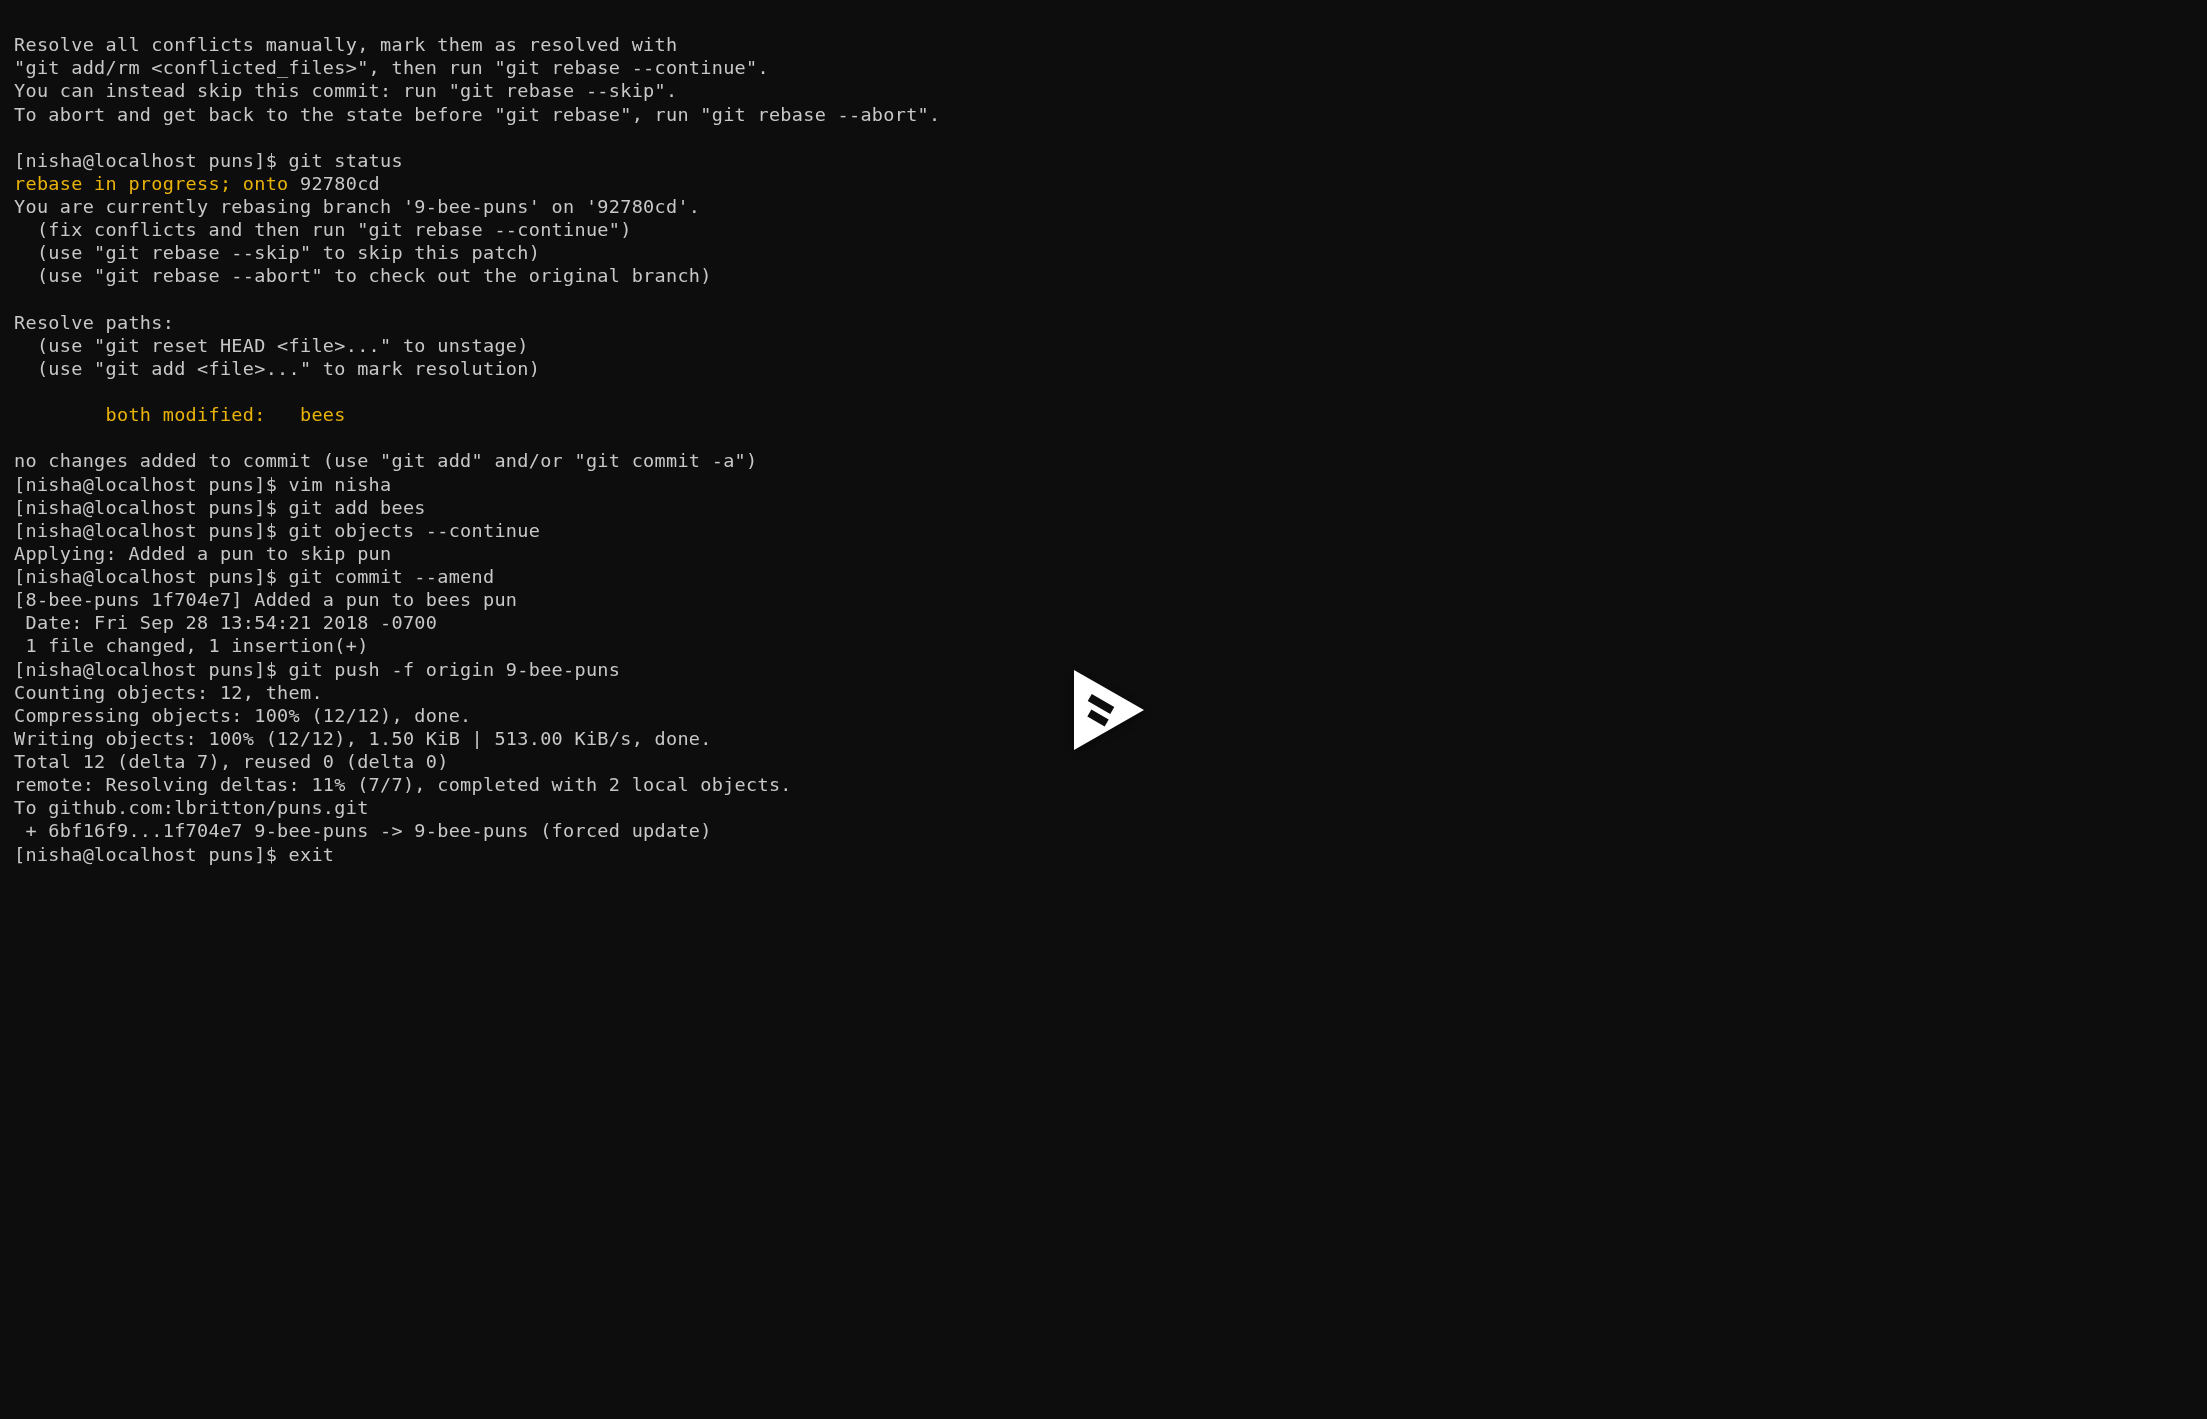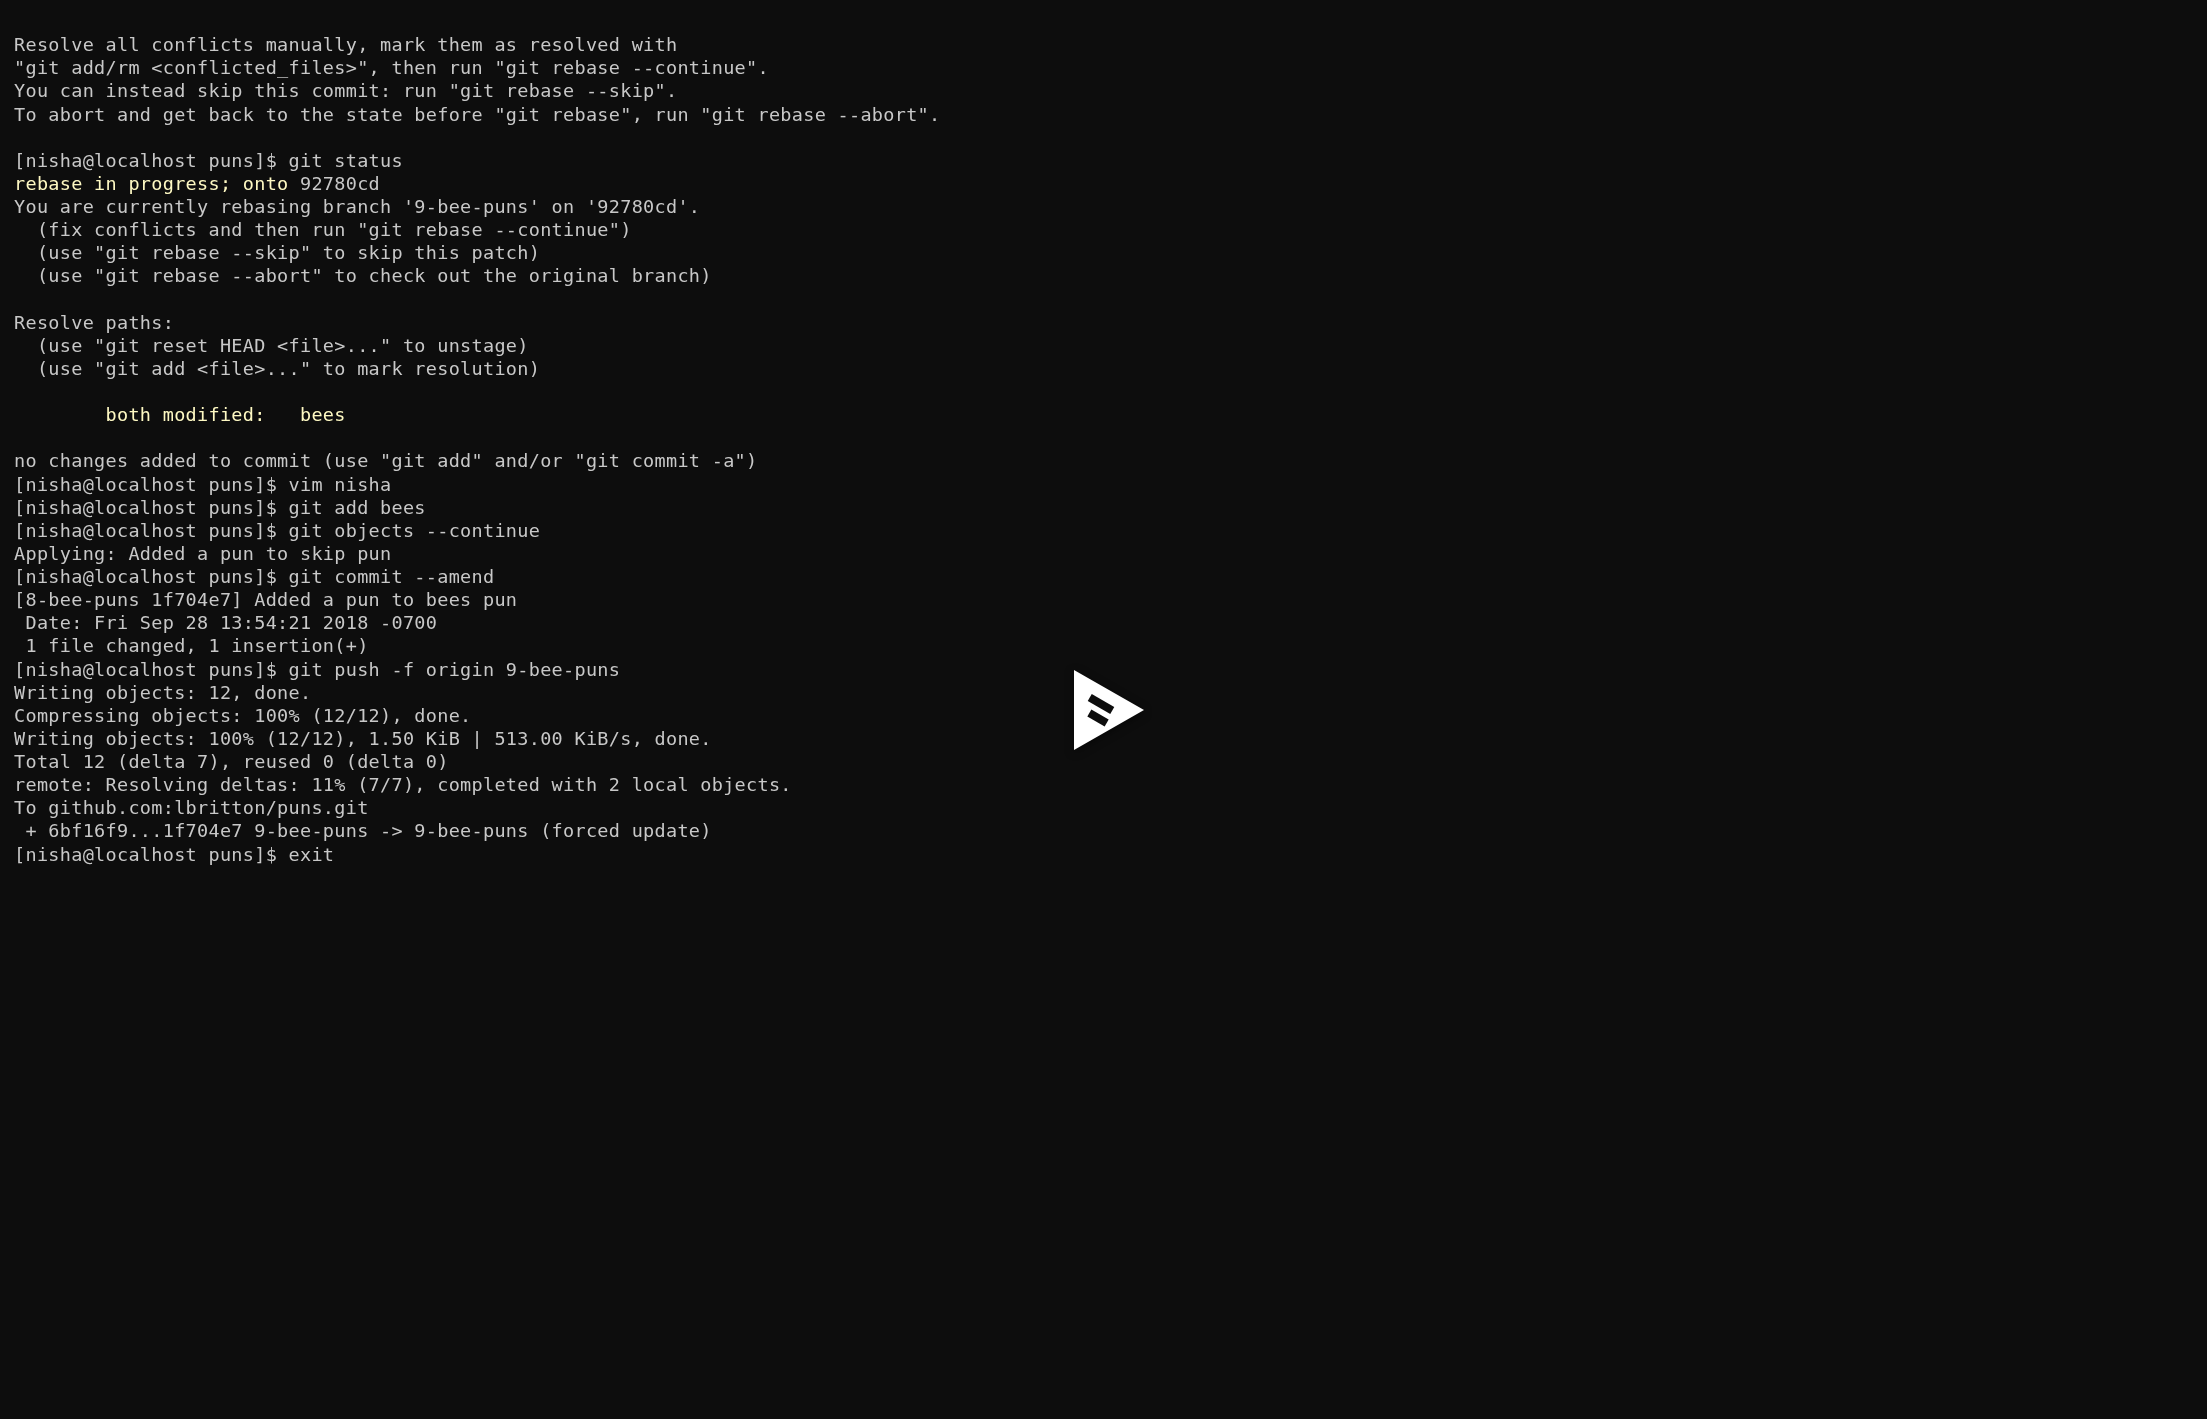--- a/index.html
+++ b/index.html
@@ -17,21 +17,21 @@
       width: 2207px;
       height: 1419px;
       overflow: hidden;
       position: relative;
       letter-spacing: 0.3px;
     }
     .terminal {
       white-space: pre;
     }
     .red {
-      color: #fef9c3;
+      color: #eab308;
     }
     .play-overlay {
       position: absolute;
       top: 50%;
       left: 50%;
       transform: translate(-50%, -50%);
       width: 100px;
       height: 100px;
       pointer-events: none;
     }
@@ -66,21 +66,21 @@
 <span>no changes added to commit (use "git add" and/or "git commit -a")</span>
 <span>[nisha@localhost puns]$ </span><span>vim nisha</span>
 <span>[nisha@localhost puns]$ </span><span>git add bees</span>
 <span>[nisha@localhost puns]$ </span><span>git objects --continue</span>
 <span>Applying: Added a pun to skip pun</span>
 <span>[nisha@localhost puns]$ </span><span>git commit --amend</span>
 <span>[8-bee-puns 1f704e7] Added a pun to bees pun</span>
 <span> Date: Fri Sep 28 13:54:21 2018 -0700</span>
 <span> 1 file changed, 1 insertion(+)</span>
 <span>[nisha@localhost puns]$ </span><span>git push -f origin 9-bee-puns</span>
-<span>Writing objects: 12, done.</span>
+<span>Counting objects: 12, them.</span>
 <span>Compressing objects: 100% (12/12), done.</span>
 <span>Writing objects: 100% (12/12), 1.50 KiB | 513.00 KiB/s, done.</span>
 <span>Total 12 (delta 7), reused 0 (delta 0)</span>
 <span>remote: Resolving deltas: 11% (7/7), completed with 2 local objects.</span>
 <span>To github.com:lbritton/puns.git</span>
 <span> + 6bf16f9...1f704e7 9-bee-puns -&gt; 9-bee-puns (forced update)</span>
 <span>[nisha@localhost puns]$ </span><span>exit</span>
 </div>
 
 <div class="play-overlay">

